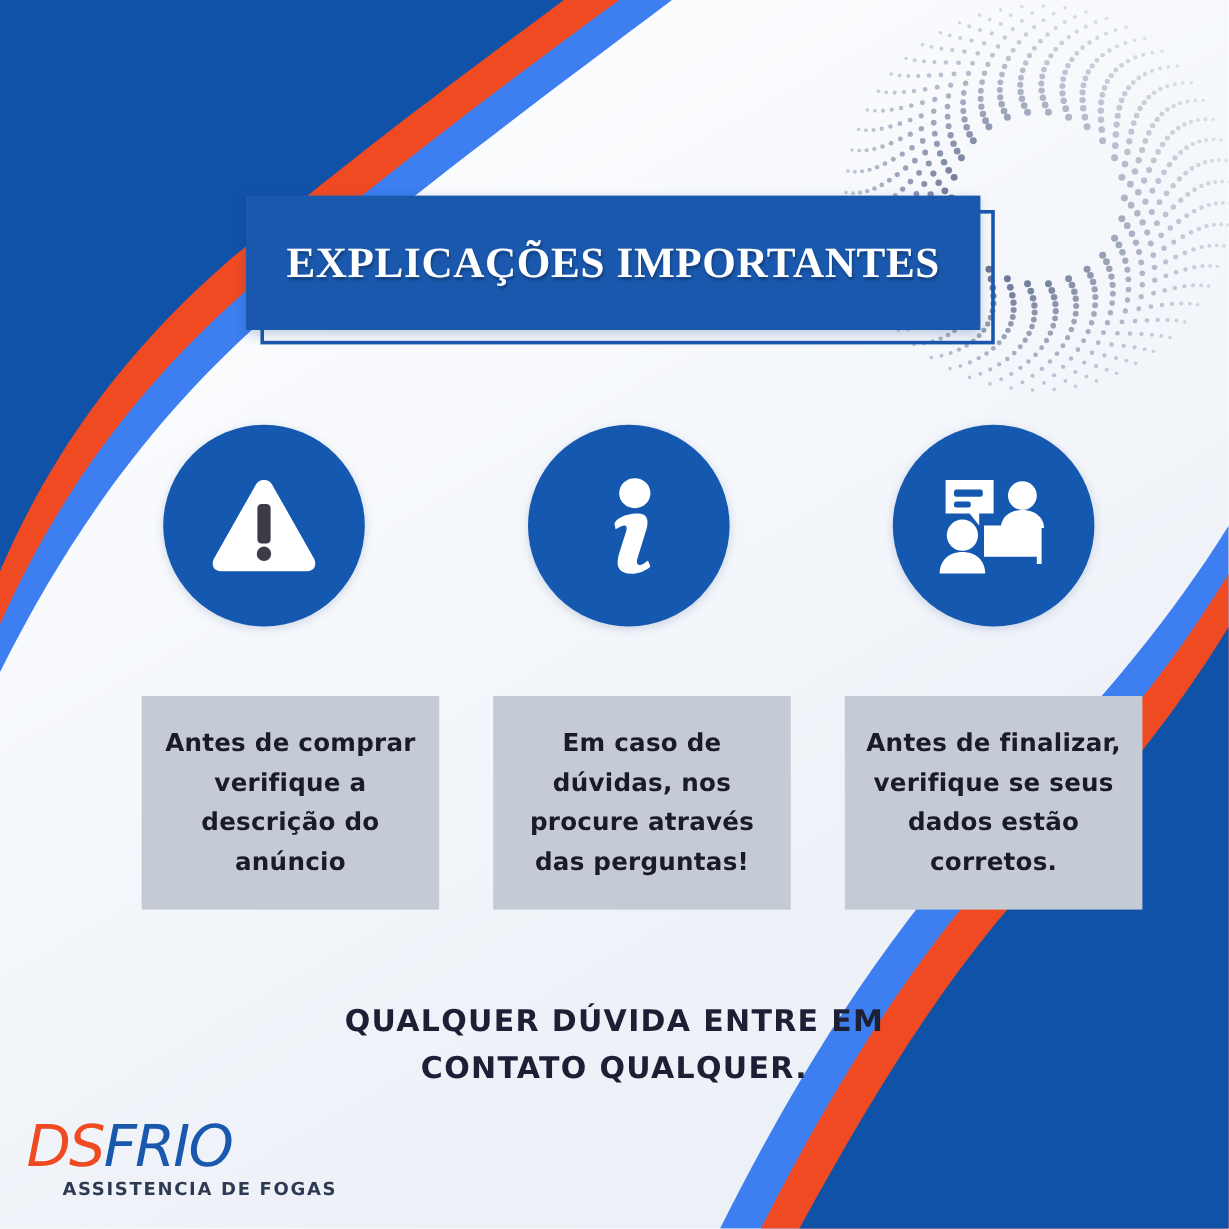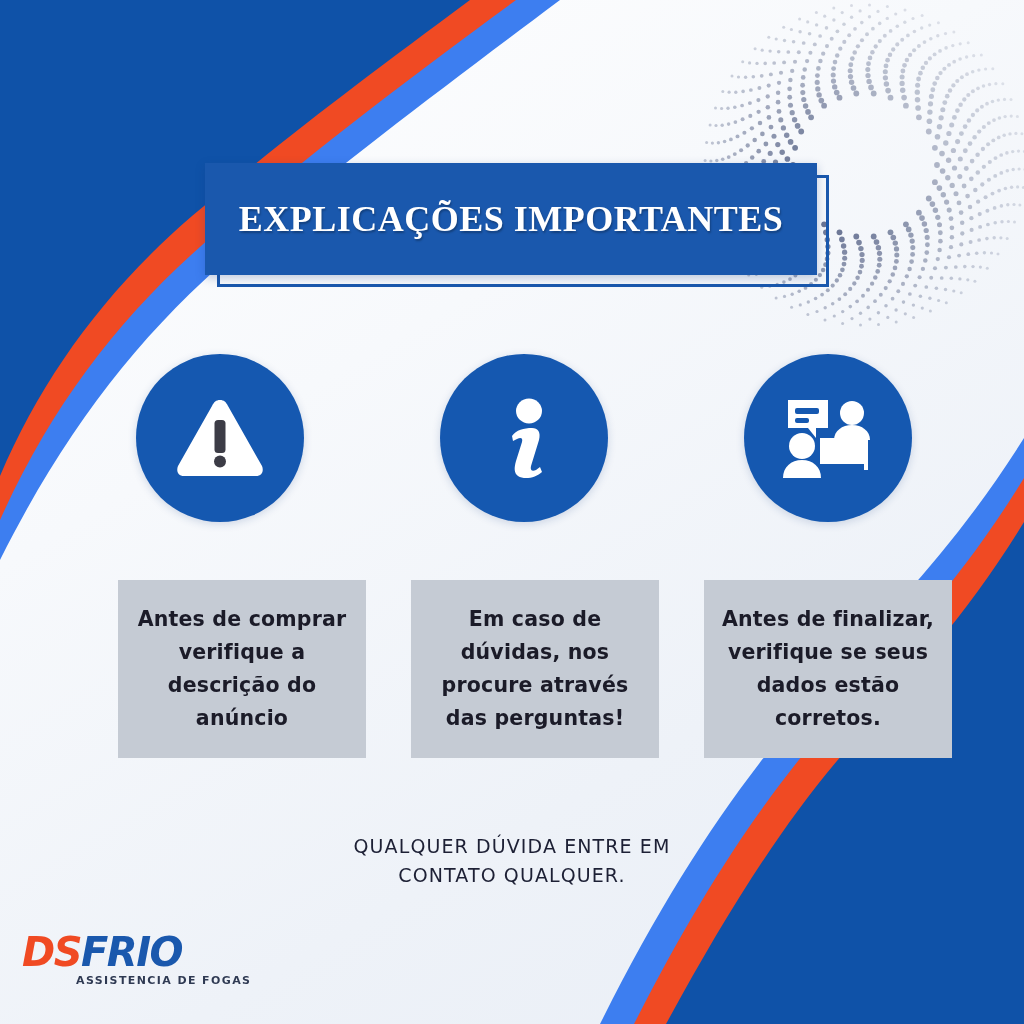--- a/index.html
+++ b/index.html
@@ -136,53 +136,53 @@
   }
 
   
   #footer-text {
     position: absolute;
     left: 212px;
     top: 832px;
     width: 600px;
     text-align: center;
     font-family: "DejaVu Sans", sans-serif;
-    font-weight: 400;
-    font-size: 19px;
+    font-weight: 700;
+    font-size: 25px;
     line-height: 1.55;
     letter-spacing: 1.1px;
     color: #1d2035;
   }
   #footer-text span { display: block; }
 
   
   #logo {
     position: absolute;
     left: 22px;
     top: 932px;
     width: 270px;
     height: 80px;
   }
   #logo-wordmark {
     font-family: "DejaVu Sans", sans-serif;
-    font-weight: 700;
-    font-size: 40px;
+    font-weight: 400;
+    font-size: 48px;
     letter-spacing: -1.5px;
     line-height: 1;
     font-style: italic;
     white-space: nowrap;
   }
   #logo-ds { color: #f04a23; }
   #logo-frio { color: #1a58ad; }
   #logo-tagline {
     margin-top: 2px;
-    margin-left: 54px;
+    margin-left: 30px;
     font-family: "DejaVu Sans", sans-serif;
     font-weight: 700;
-    font-size: 11px;
+    font-size: 15px;
     letter-spacing: 1.4px;
     color: #14203c;
     filter: blur(0.5px);
     opacity: 0.88;
     white-space: nowrap;
   }
 </style>
 </head>
 <body>
 

